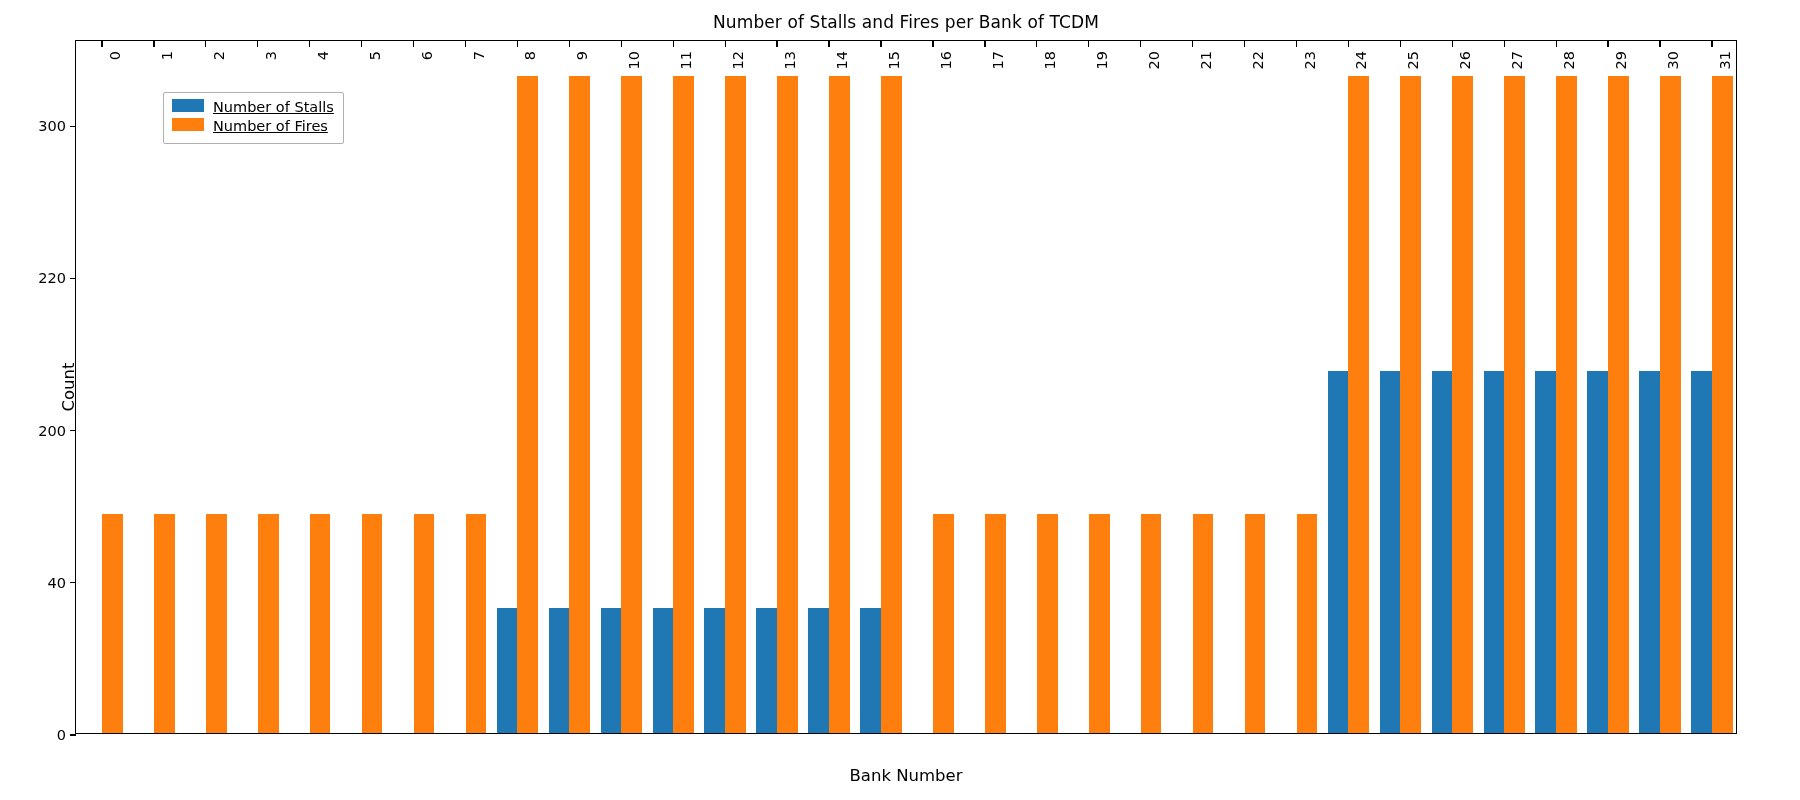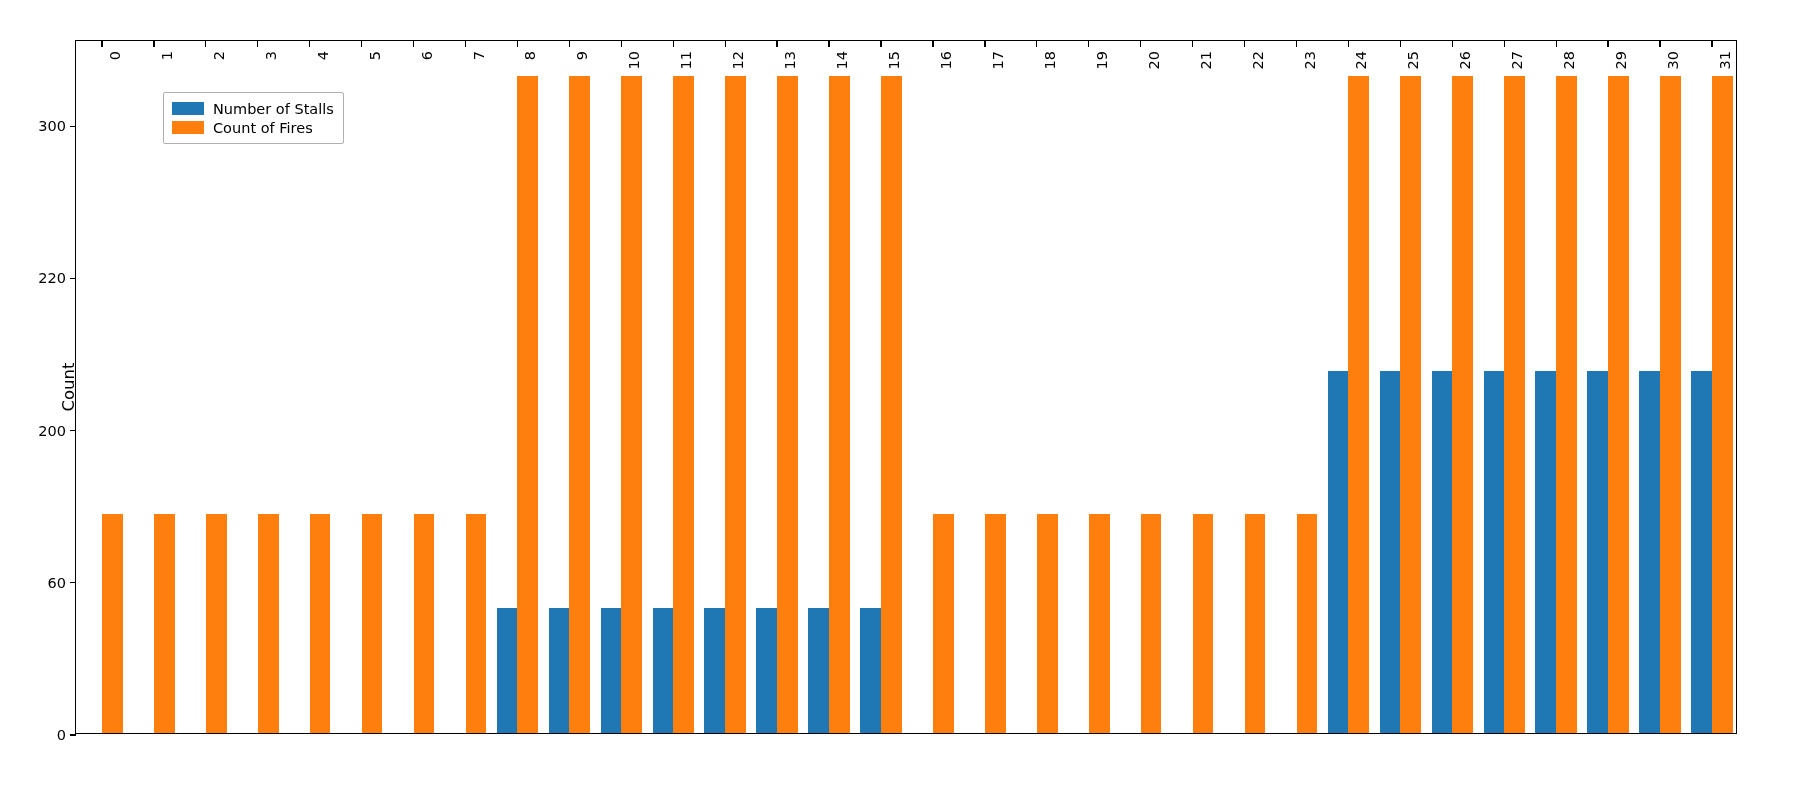--- a/index.html
+++ b/index.html
@@ -49,31 +49,32 @@
     position:absolute;left:75px;top:766px;width:1662px;text-align:center;
     font-size:16.5px;color:#000;
   }
 
   
   #legend{
     position:absolute;left:87px;top:51px;
     background:#fff;border:0.9px solid #b0b0b0;border-radius:2px;
     padding:6px 9px 6px 8px;
   }
-  .legend-row{display:flex;align-items:center;height:19px;}
+  .legend-row{display:flex;align-items:flex-start;height:19px;text-decoration:underline;}
   .legend-swatch{width:32px;height:13px;margin-right:9px;flex:0 0 auto;}
   .legend-swatch.stalls{background:#1f77b4;}
   .legend-swatch.fires{background:#ff7f0e;}
   .legend-label{font-size:14.5px;color:#000;white-space:nowrap;}
 </style>
 </head>
 <body>
 
 <div id="figure">
 
+  <div id="chart-title">Number of Stalls and Fires per Bank of TCDM</div>
 
   <div id="plot-frame">
     <div id="plot-inner">
         <div class="bar stalls" style="left: 420.694px; width: 20.775px; height: 124.798px;"></div>
         <div class="bar stalls" style="left: 472.631px; width: 20.775px; height: 124.798px;"></div>
         <div class="bar stalls" style="left: 524.569px; width: 20.775px; height: 124.798px;"></div>
         <div class="bar stalls" style="left: 576.506px; width: 20.775px; height: 124.798px;"></div>
         <div class="bar stalls" style="left: 628.444px; width: 20.775px; height: 124.798px;"></div>
         <div class="bar stalls" style="left: 680.381px; width: 20.775px; height: 124.798px;"></div>
         <div class="bar stalls" style="left: 732.319px; width: 20.775px; height: 124.798px;"></div>
@@ -119,21 +120,21 @@
         <div class="bar fires" style="left: 1584.09px; width: 20.775px; height: 657.474px;"></div>
         <div class="bar fires" style="left: 1636.03px; width: 20.775px; height: 657.474px;"></div>
       </div>
     <div id="y-axis">
         <div class="ytick" style="top: 694px;">
           <span class="tickmark"></span>
           <span class="ticklabel">0</span>
         </div>
         <div class="ytick" style="top: 541.807px;">
           <span class="tickmark"></span>
-          <span class="ticklabel">60</span>
+          <span class="ticklabel">40</span>
         </div>
         <div class="ytick" style="top: 389.614px;">
           <span class="tickmark"></span>
           <span class="ticklabel">200</span>
         </div>
         <div class="ytick" style="top: 237.421px;">
           <span class="tickmark"></span>
           <span class="ticklabel">220</span>
         </div>
         <div class="ytick" style="top: 85.2281px;">
@@ -273,18 +274,19 @@
       </div>
     <div id="ylabel">Count</div>
 
     <div id="legend">
       <div class="legend-row">
         <span class="legend-swatch stalls"></span>
         <span class="legend-label">Number of Stalls</span>
       </div>
       <div class="legend-row">
         <span class="legend-swatch fires"></span>
-        <span class="legend-label">Count of Fires</span>
+        <span class="legend-label">Number of Fires</span>
       </div>
     </div>
   </div>
 
+  <div id="xlabel">Bank Number</div>
 </div>
 
 </body></html>

